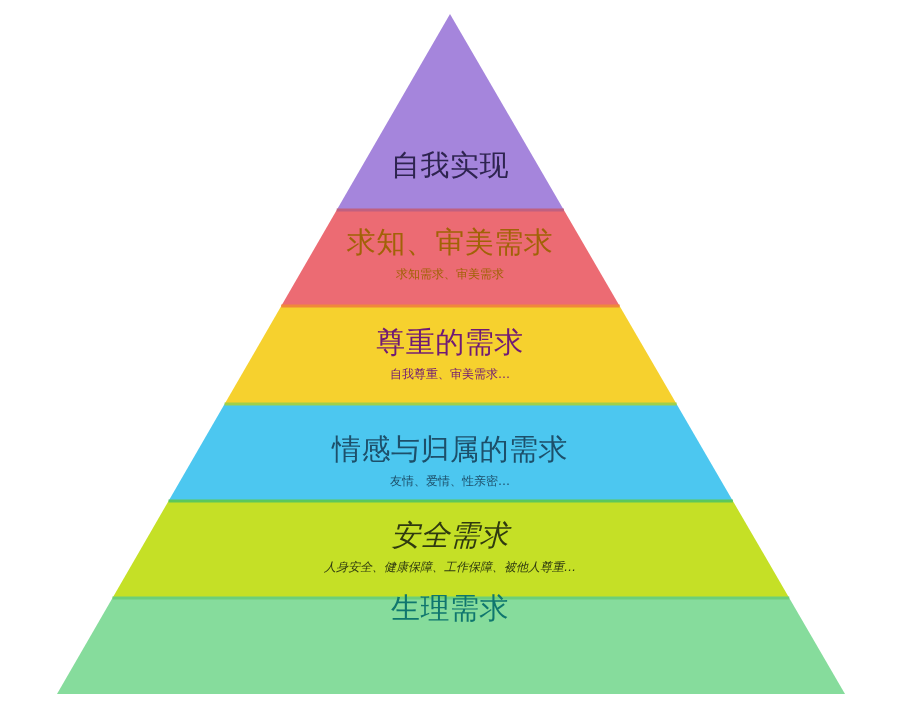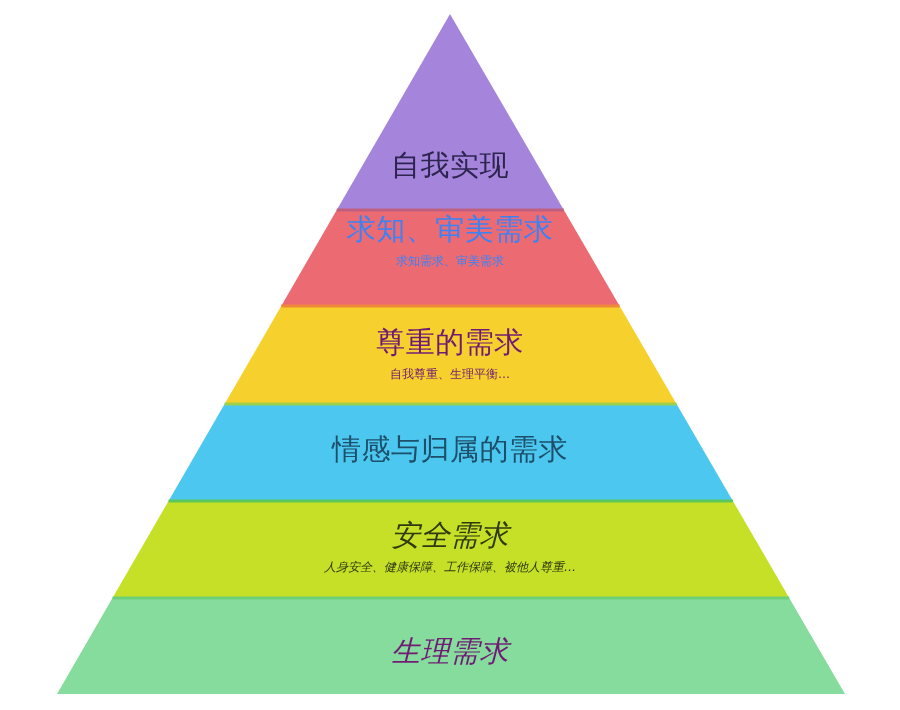--- a/index.html
+++ b/index.html
@@ -57,31 +57,32 @@
       <line x1="224.60294117647058" x2="676.5441176470588" y1="404" y2="404" stroke="#a0d04a" stroke-width="3"></line>
       <line x1="168.54264705882355" x2="732.8897058823529" y1="501" y2="501" stroke="#5cc85a" stroke-width="3"></line>
       <line x1="112.48235294117649" x2="789.2352941176471" y1="598" y2="598" stroke="#6ccf7a" stroke-width="3"></line>
     </g>
 </svg>
 
 <div id="layer-texts">
     <div class="layer-text" style="top: 148px; color: rgb(46, 36, 80);">
       <div class="layer-title">自我实现</div>
     </div>
-    <div class="layer-text" style="top: 212px; color: #3b82f6;">
+    <div class="layer-text" style="top: 225px; color: #a16207;">
       <div class="layer-title">求知、审美需求</div>
       <div class="layer-sub">求知需求、审美需求</div>
     </div>
     <div class="layer-text" style="top: 325px; color: #701a75;">
       <div class="layer-title">尊重的需求</div>
-      <div class="layer-sub">自我尊重、生理平衡…</div>
+      <div class="layer-sub">自我尊重、审美需求…</div>
     </div>
     <div class="layer-text" style="top: 432px; color: rgb(29, 79, 106);">
       <div class="layer-title">情感与归属的需求</div>
+      <div class="layer-sub">友情、爱情、性亲密…</div>
     </div>
     <div class="layer-text" style="top: 518px; color: rgb(47, 58, 16); font-style: italic;">
       <div class="layer-title">安全需求</div>
       <div class="layer-sub">人身安全、健康保障、工作保障、被他人尊重…</div>
     </div>
-    <div class="layer-text" style="top: 634px; color: #701a75; font-style: italic;">
+    <div class="layer-text" style="top: 591px; color: #0f766e;">
       <div class="layer-title">生理需求</div>
     </div>
   </div>
 
 </body></html>

